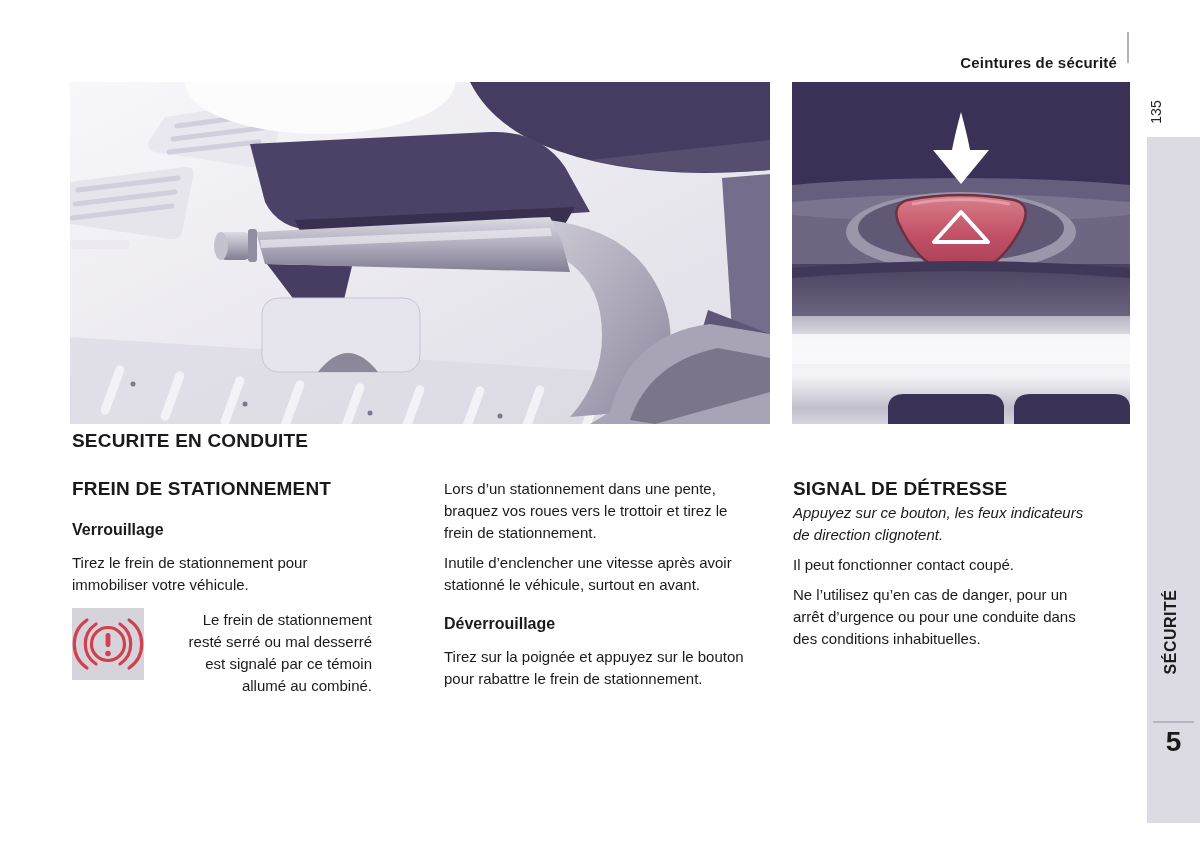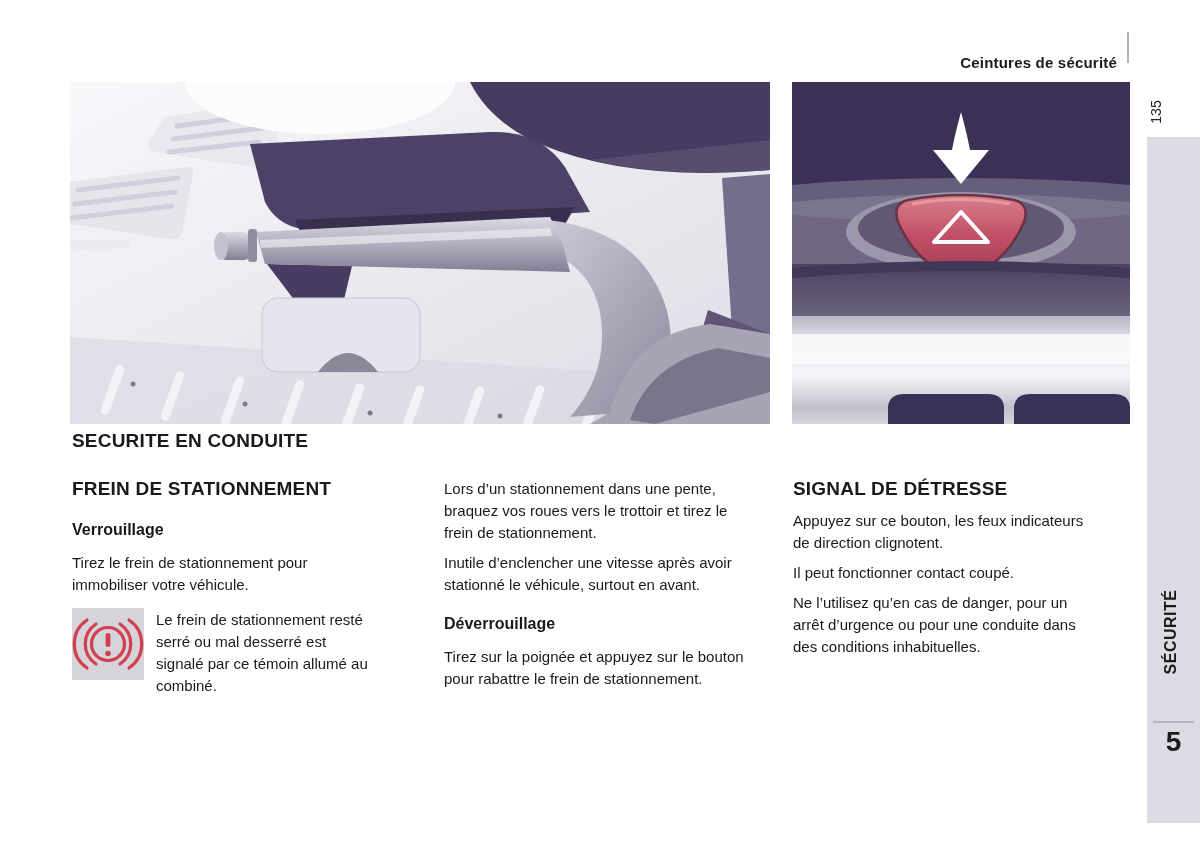--- a/index.html
+++ b/index.html
@@ -24,22 +24,22 @@
   .img-left svg,.img-right svg{display:block;width:100%;height:100%;}
   
   .section-title{position:absolute;left:72px;top:430px;font-size:19px;font-weight:bold;letter-spacing:.2px;}
   .col{position:absolute;top:478px;font-size:15px;line-height:22px;}
   .col1{left:72px;width:300px;}
   .col2{left:444px;width:312px;}
   .col3{left:793px;width:302px;}
   .col-title{font-size:19px;font-weight:bold;line-height:22px;letter-spacing:.2px;margin:0;}
   .subhead{font-size:16px;font-weight:bold;line-height:20px;margin:20px 0 12px;}
   .col p{margin:0 0 8px;}
-  .col3 .first-p{margin-top:10px;}
-  .warning{display:flex;gap:12px;margin-top:12px;align-items:flex-start;}
+  .col3 .first-p{margin-top:2px;font-style:italic;}
+  .warning{display:flex;gap:22px;margin-top:12px;align-items:flex-start;text-align:right;}
   .warning-icon{flex:0 0 72px;width:72px;height:72px;background:#d5d4db;}
   .warning-text{width:226px;margin-top:1px;}
 </style>
 </head>
 <body>
 
 <div class="header-title">Ceintures de sécurité</div>
 <div class="header-rule"></div>
 <div class="page-num">135</div>
 

